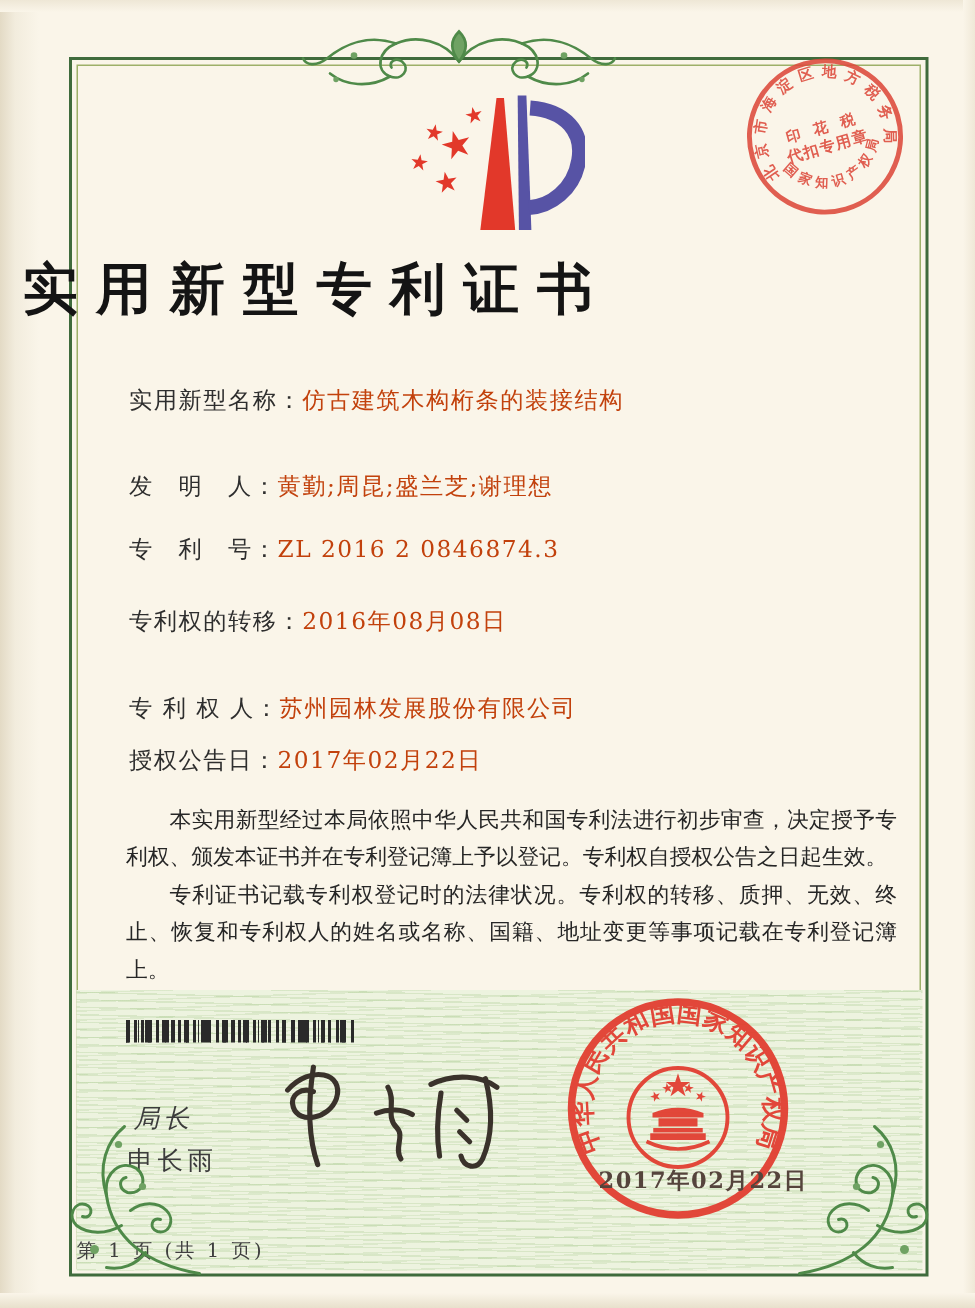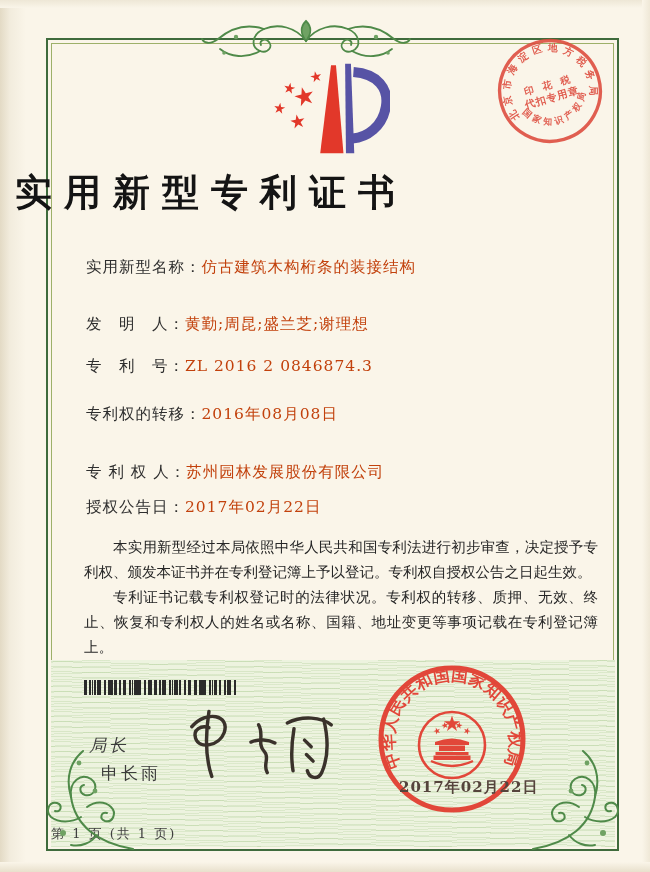--- a/index.html
+++ b/index.html
@@ -48,21 +48,21 @@
     background-image:
       repeating-linear-gradient(1.5deg, rgba(140,185,110,.22) 0 1px, rgba(0,0,0,0) 1px 5px),
       repeating-linear-gradient(-2deg, rgba(140,185,110,.18) 0 1px, rgba(0,0,0,0) 1px 6px);}
   .barcode{position:absolute;left:33px;top:20px;width:152px;height:15px;
     background:
       repeating-linear-gradient(90deg,#2a2a2a 0 2px,rgba(0,0,0,0) 2px 5px),
       repeating-linear-gradient(90deg,#2a2a2a 0 1px,rgba(0,0,0,0) 1px 8px),
       repeating-linear-gradient(90deg,#2a2a2a 0 3px,rgba(0,0,0,0) 3px 13px);}
   .sig-title{position:absolute;left:38px;top:74px;font-family:"DejaVu Sans",sans-serif;
     font-size:17px;font-weight:500;letter-spacing:3px;color:#3c3c3c;font-style:italic;}
-  .sig-name{position:absolute;left:50px;top:102px;font-family:"DejaVu Sans",sans-serif;
+  .sig-name{position:absolute;left:34px;top:102px;font-family:"DejaVu Sans",sans-serif;
     font-size:17px;font-weight:500;letter-spacing:3px;color:#3c3c3c;}
   .signature{position:absolute;left:128px;top:40px;width:165px;height:86px;}
   .main-seal{position:absolute;left:325px;top:3px;width:152px;height:152px;opacity:.93;}
   .issue-date{position:absolute;left:348px;top:118px;z-index:5;font-size:15px;font-weight:700;
     letter-spacing:1px;color:#55443c;}
   .page-no{position:absolute;left:0;right:0;top:165px;text-align:left;
     font-size:13px;letter-spacing:2px;color:#3f3f3f;}
   .corner{position:absolute;bottom:-6px;width:100px;height:112px;}
   .corner-left{left:-14px;}
   .corner-right{right:-14px;transform:scaleX(-1);}

